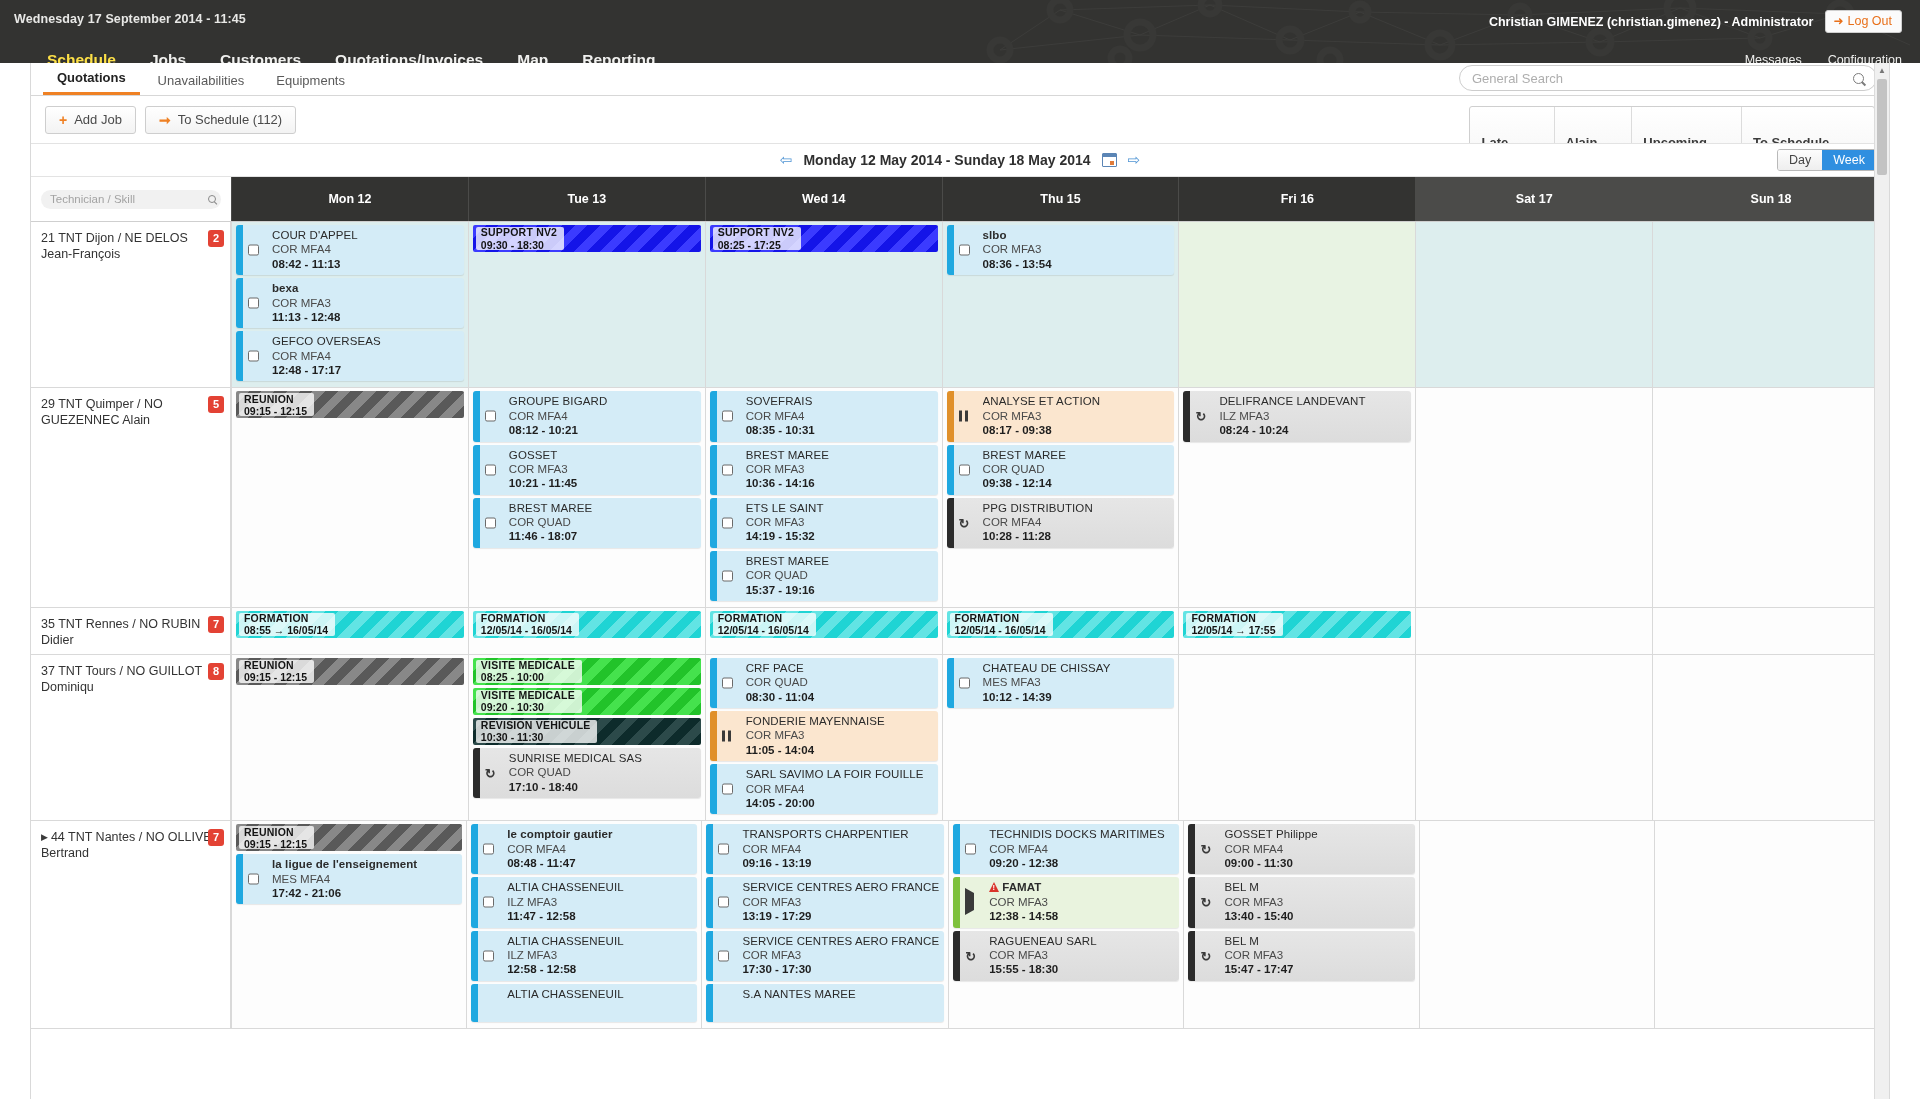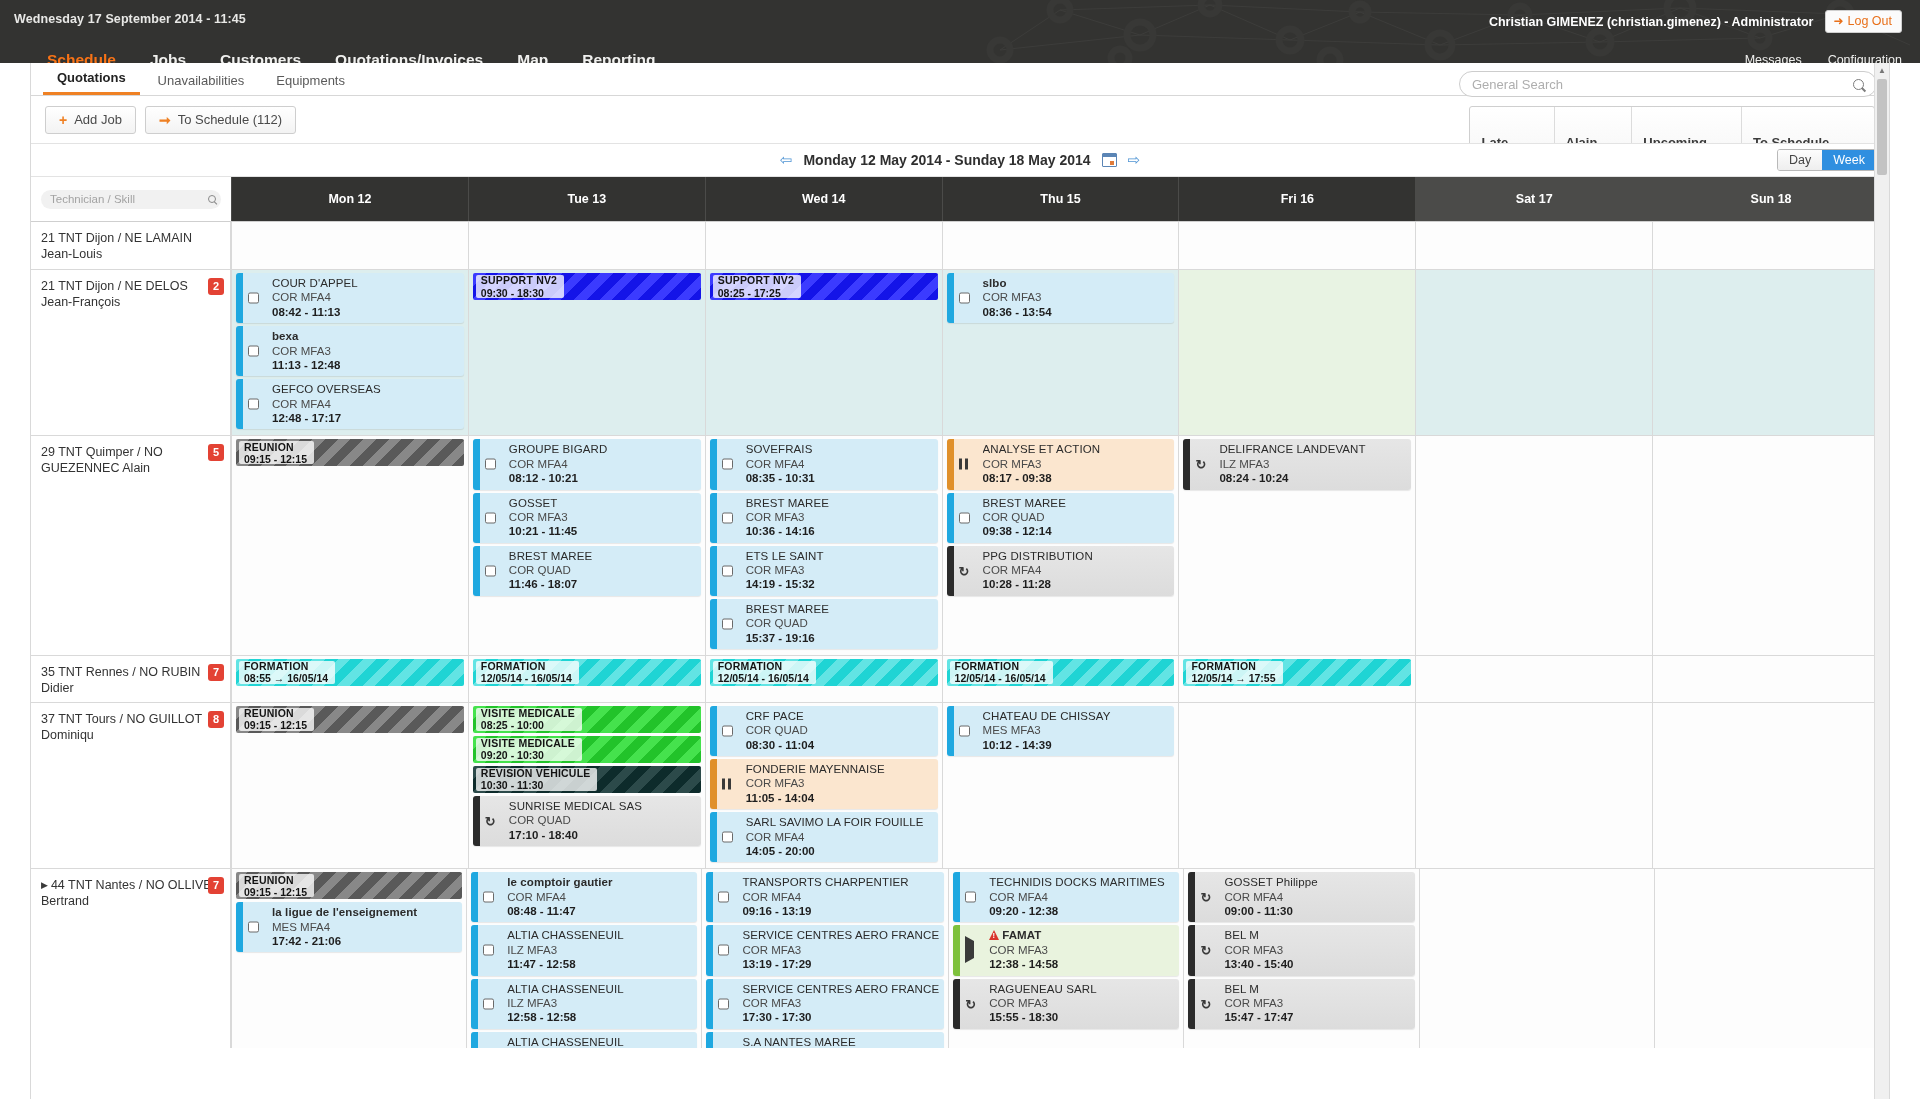--- a/index.html
+++ b/index.html
@@ -35,21 +35,21 @@
   
   .mainnav {
     position: absolute; left: 0; top: 40px; height: 40px;
     display: flex; align-items: center; gap: 0; padding-left: 30px;
   }
   .mainnav a {
     color: #f0f0ee; font-size: 15.5px; font-weight: bold;
     text-decoration: none; padding: 0 17px; cursor: pointer;
     white-space: nowrap;
   }
-  .mainnav a.active { color: #f97316; }
+  .mainnav a.active { color: #fde047; }
   .rightnav {
     position: absolute; right: 18px; top: 40px; height: 40px;
     display: flex; align-items: center; gap: 26px;
   }
   .rightnav a {
     color: #f0f0ee; font-size: 12.5px; text-decoration: none; cursor: pointer;
   }
 
   
   .panel {
@@ -66,21 +66,21 @@
   }
   .subtab {
     font-size: 13px; color: #5a5a5a; padding: 5px 14px 7px;
     cursor: pointer; position: relative; white-space: nowrap;
   }
   .subtab.active {
     color: #222; font-weight: bold;
     border-bottom: 3px solid #ef8124;
   }
   .searchbox {
-    position: absolute; right: 12px; top: 8px;
+    position: absolute; right: 12px; top: 2px;
     width: 418px; height: 26px;
     border: 1px solid #cdcdcd; border-radius: 13px; background: #fff;
     display: flex; align-items: center; padding: 0 12px;
   }
   .searchbox input {
     flex: 1; border: none; outline: none; font-size: 13px; color: #444;
     font-family: "Liberation Sans", sans-serif; background: transparent;
   }
   .searchbox input::placeholder { color: #aeaeae; }
   .mag {
@@ -463,30 +463,20 @@
       <div class="head-day">Mon 12</div>
       <div class="head-day">Tue 13</div>
       <div class="head-day">Wed 14</div>
       <div class="head-day">Thu 15</div>
       <div class="head-day">Fri 16</div>
       <div class="head-day weekend">Sat 17</div>
       <div class="head-day weekend">Sun 18</div>
     </div>
 
     <div class="grid-body" id="grid-body">
-        <div class="trow" style="min-height: 48px;">
-          <div class="tcell"><span>21 TNT Dijon / NE LAMAIN Jean-Louis</span></div>
-          <div class="dcell tint-white"></div>
-          <div class="dcell tint-white"></div>
-          <div class="dcell tint-white"></div>
-          <div class="dcell tint-white"></div>
-          <div class="dcell tint-white"></div>
-          <div class="dcell tint-white"></div>
-          <div class="dcell tint-white"></div>
-        </div>
         <div class="trow" style="min-height: 139px;">
           <div class="tcell"><span>21 TNT Dijon / NE DELOS Jean-François</span><span class="tbadge">2</span></div>
           <div class="dcell tint-cyan">
             <div class="card sk-blue">
               <span class="bar"></span>
               <span class="cico">
                 <span class="chk"></span>
               </span>
               <div class="c-title"><span>COUR D'APPEL</span></div>
               <div class="c-ref">COR MFA4</div>

